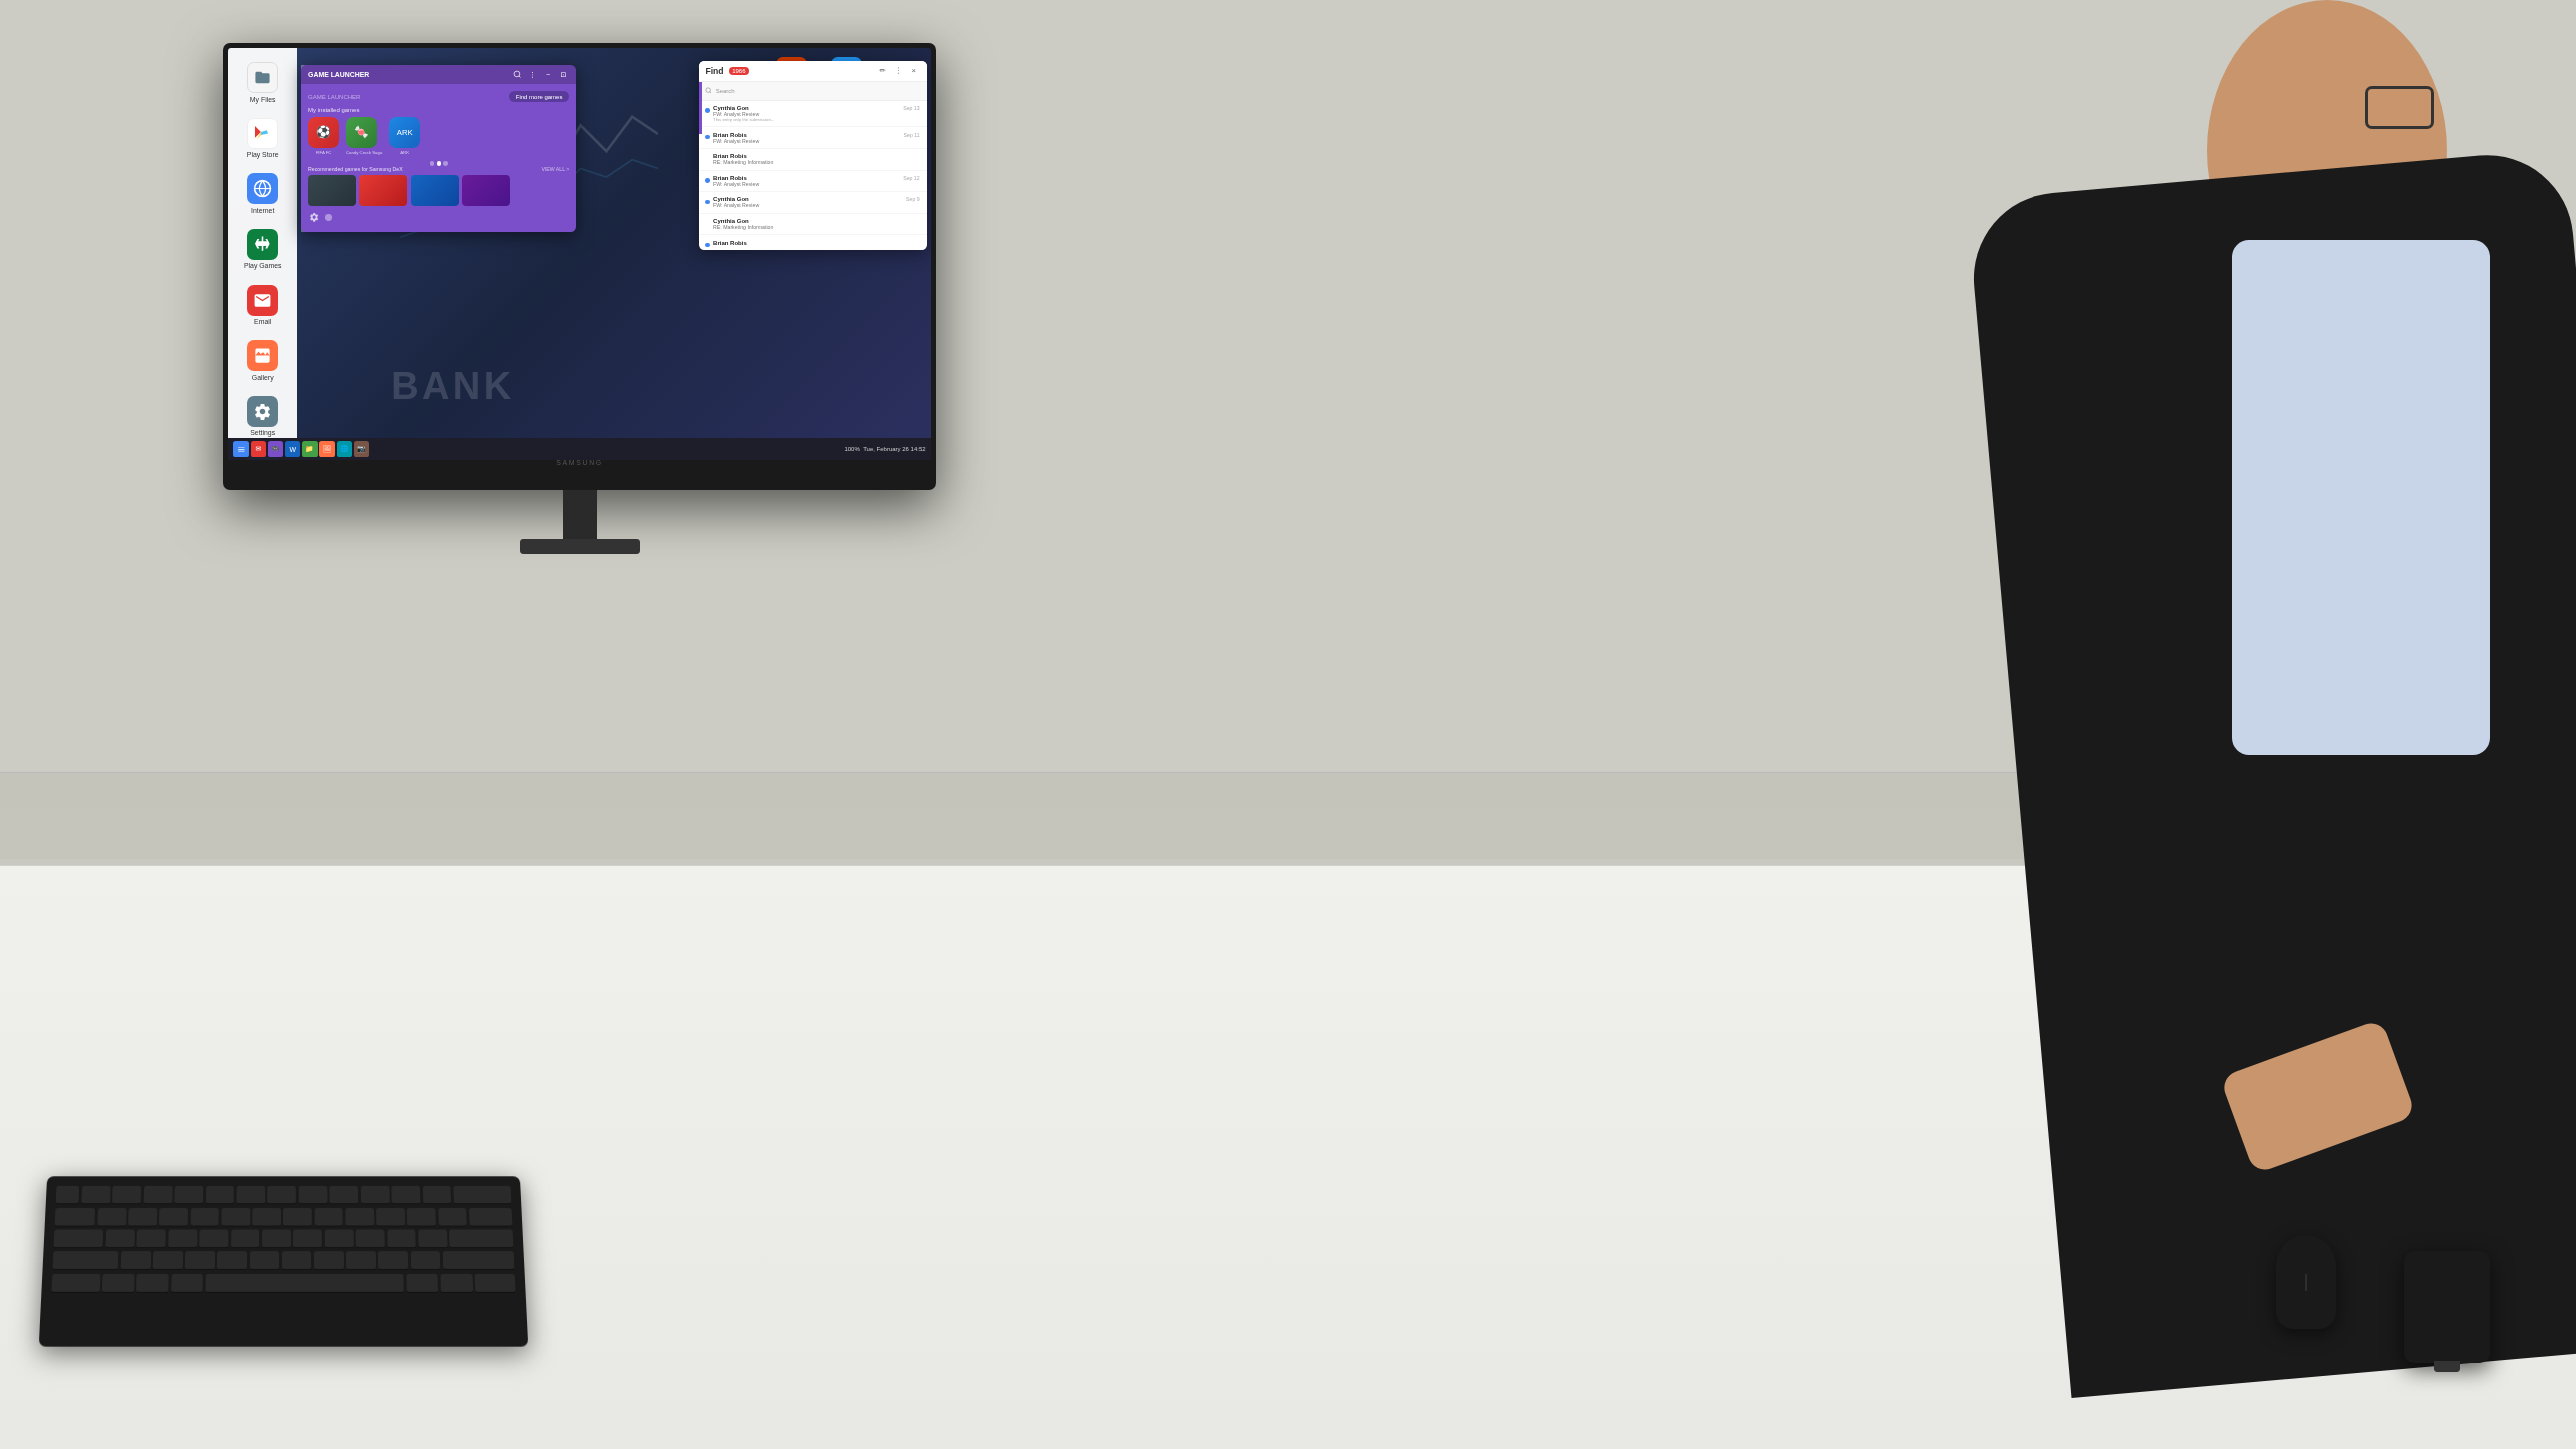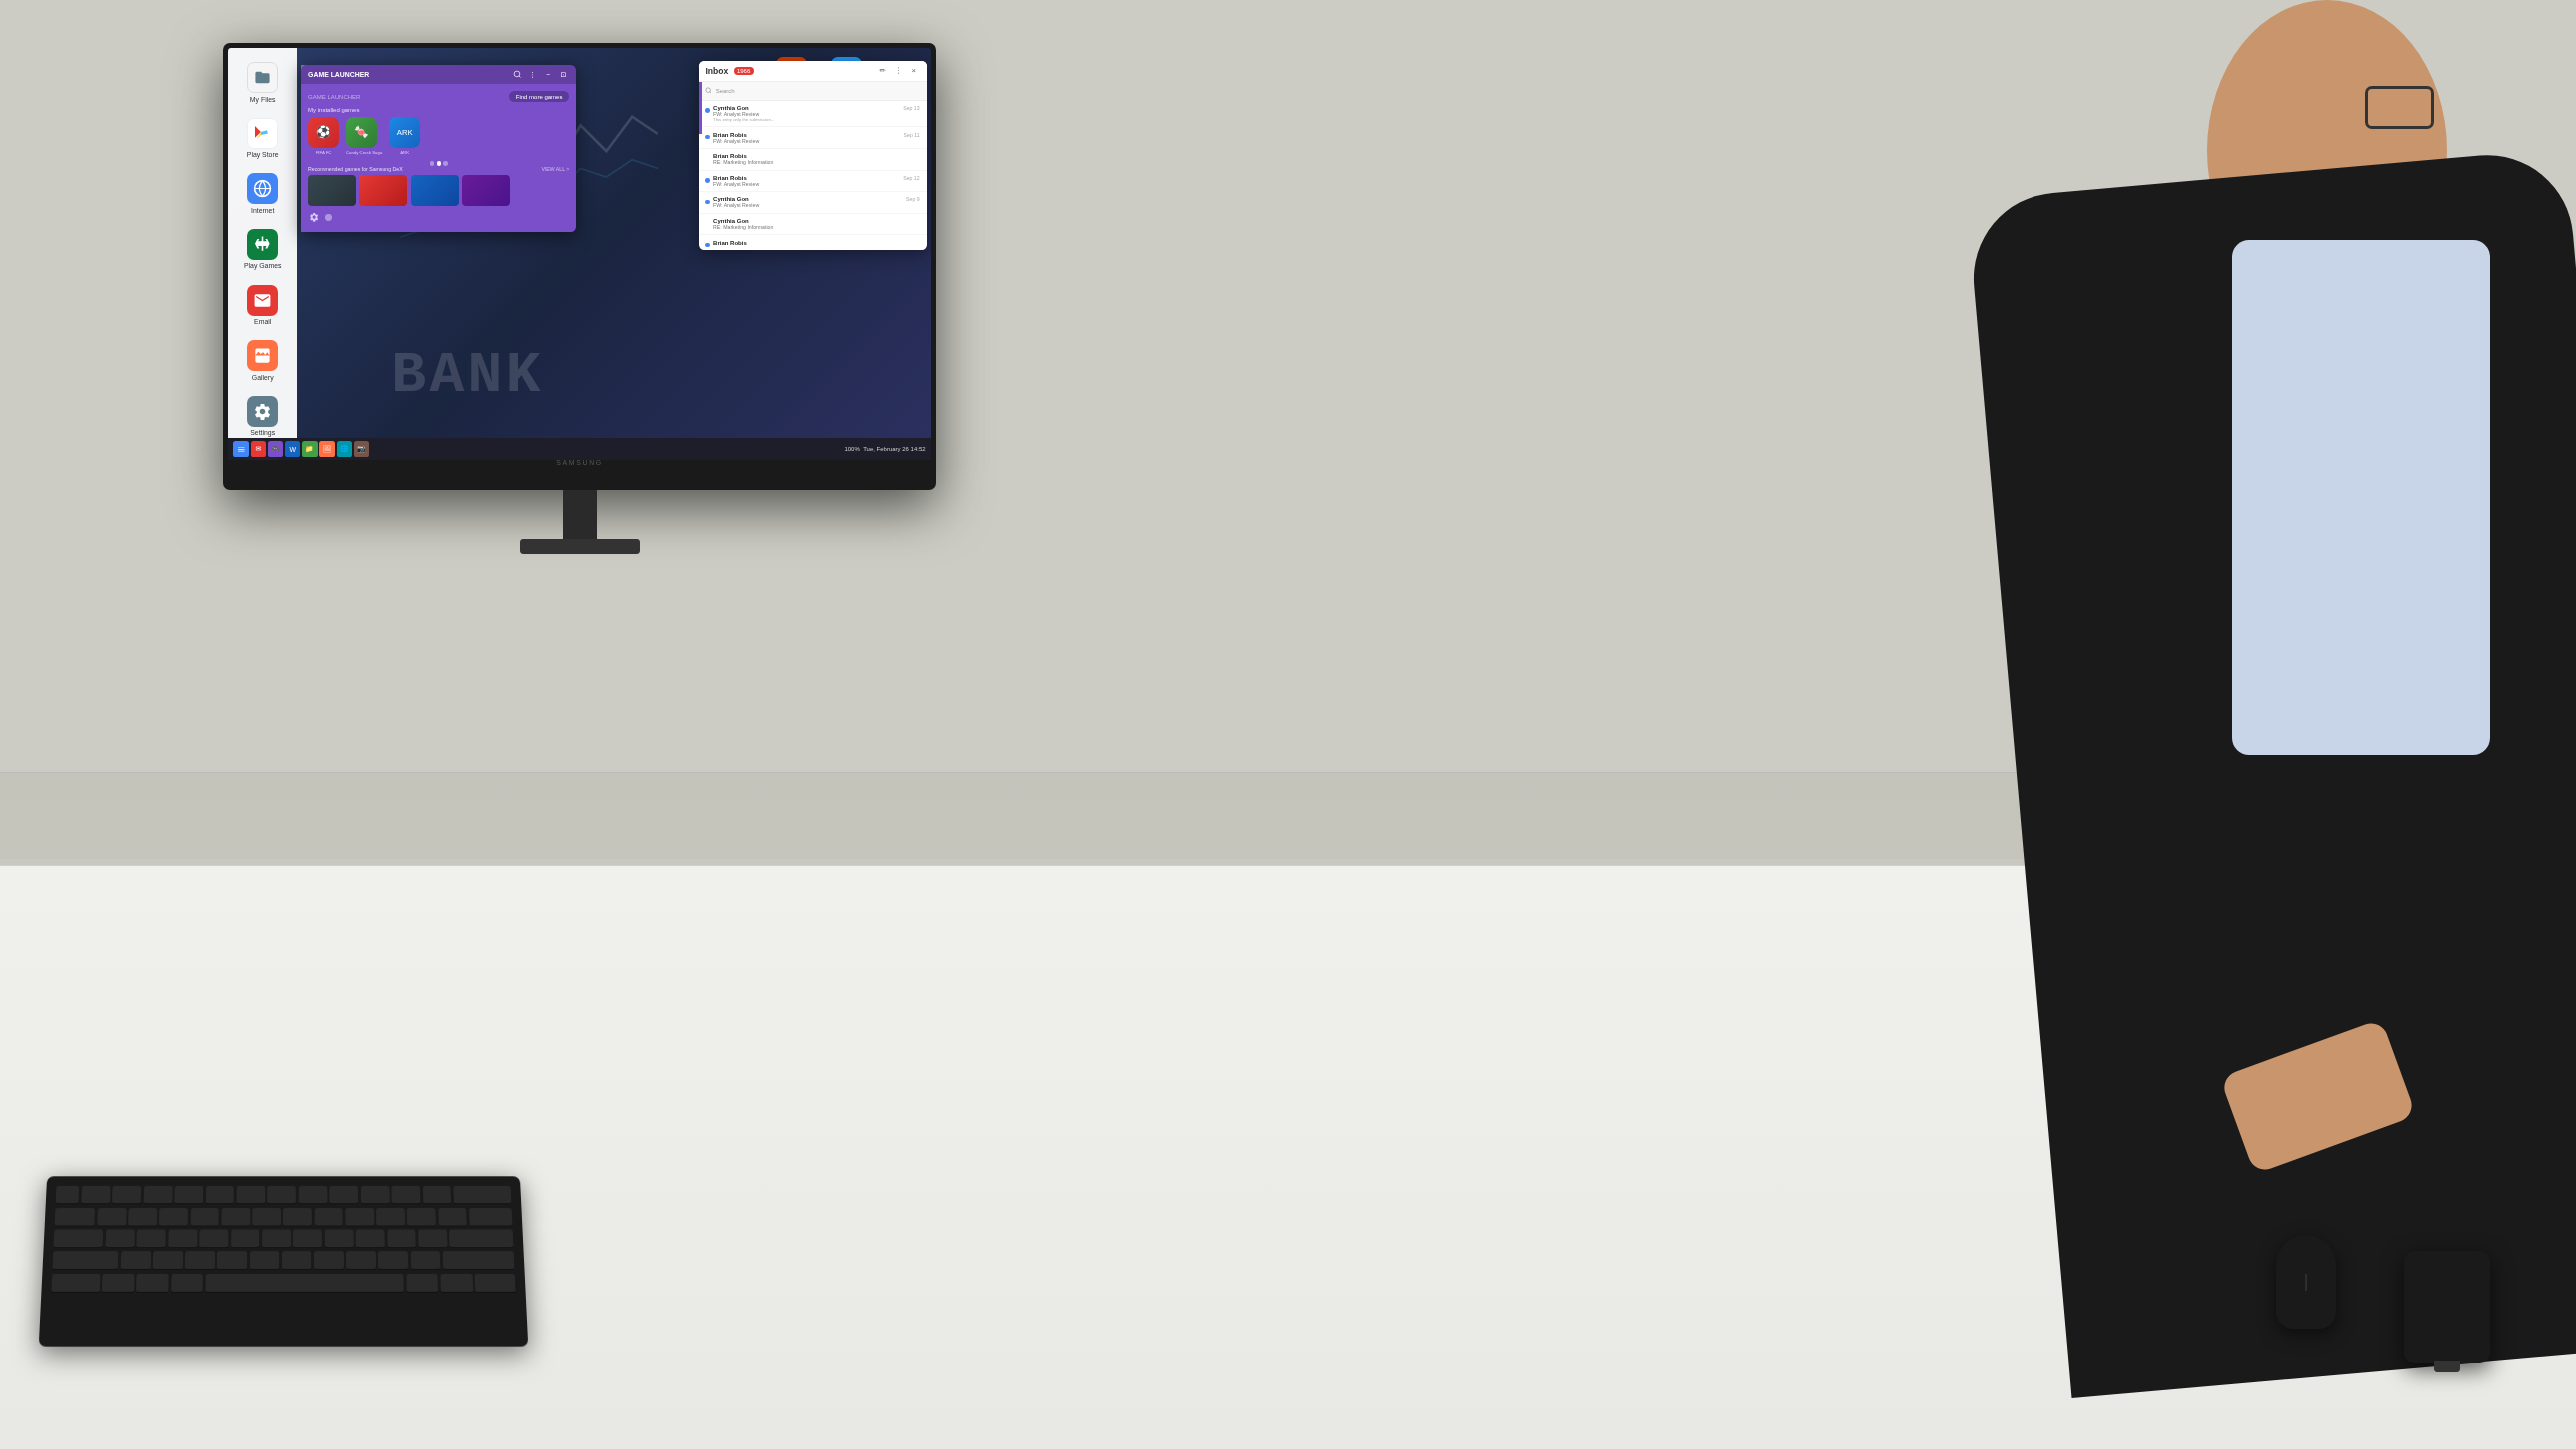--- a/index.html
+++ b/index.html
@@ -70,25 +70,24 @@
       position: absolute;
       top: 0; left: 0; right: 0; bottom: 0;
       background: linear-gradient(135deg, #2c3e6b 0%, #1a2540 50%, #2c3060 100%);
       overflow: hidden;
     }
 
     .bank-text {
       position: absolute;
       bottom: 52px;
       left: 163px;
-      font-size: 58px;
+      font-size: 38px;
       font-weight: 900;
       color: rgba(255,255,255,0.15);
       letter-spacing: 3.4px;
-      font-family: Liberation Mono, monospace;
     }
 
     
     .sidebar {
       position: absolute;
       top: 0;
       left: 0;
       width: 69px;
       height: calc(100% - 22px);
       background: rgba(255,255,255,0.95);
@@ -977,21 +976,21 @@
             </div>
             <div style="width:6.9px;height:6.9px;border-radius:50%;background:rgba(255,255,255,0.4)"></div>
           </div>
         </div>
       </div>
 
       <div class="inbox-window">
         <div class="inbox-accent"></div>
         <div class="inbox-titlebar">
           <div style="display:flex;align-items:center;gap:5.2px">
-            <span class="inbox-title">Inbox</span>
+            <span class="inbox-title">Find</span>
             <span class="inbox-badge">1966</span>
           </div>
           <div style="display:flex;gap:3.4px">
             <div style="width:12px;height:12px;display:flex;align-items:center;justify-content:center;cursor:pointer;font-size:7.7px;color:#666">✏</div>
             <div style="width:12px;height:12px;display:flex;align-items:center;justify-content:center;cursor:pointer;font-size:7.7px;color:#666">⋮</div>
             <div style="width:12px;height:12px;display:flex;align-items:center;justify-content:center;cursor:pointer;font-size:7.7px;color:#666">×</div>
           </div>
         </div>
 
         <div class="inbox-toolbar">

